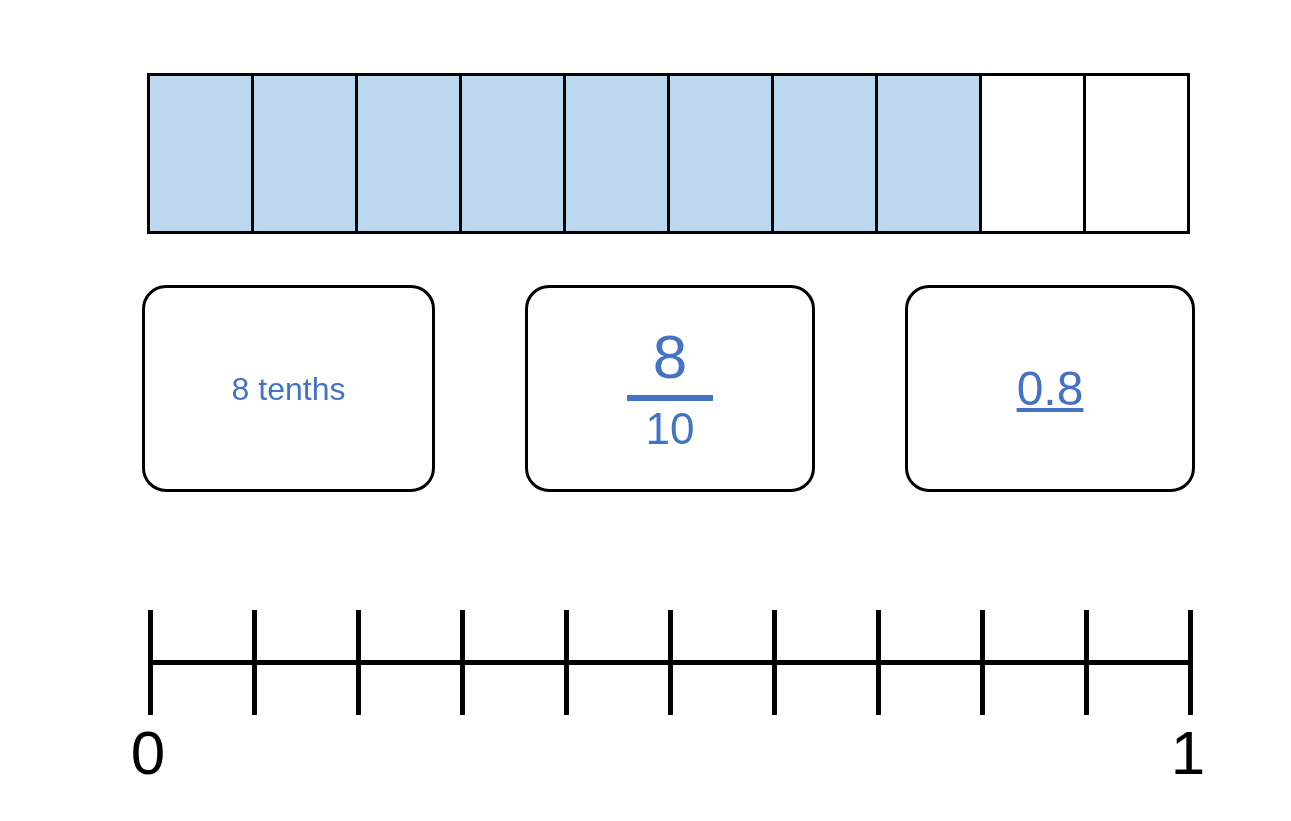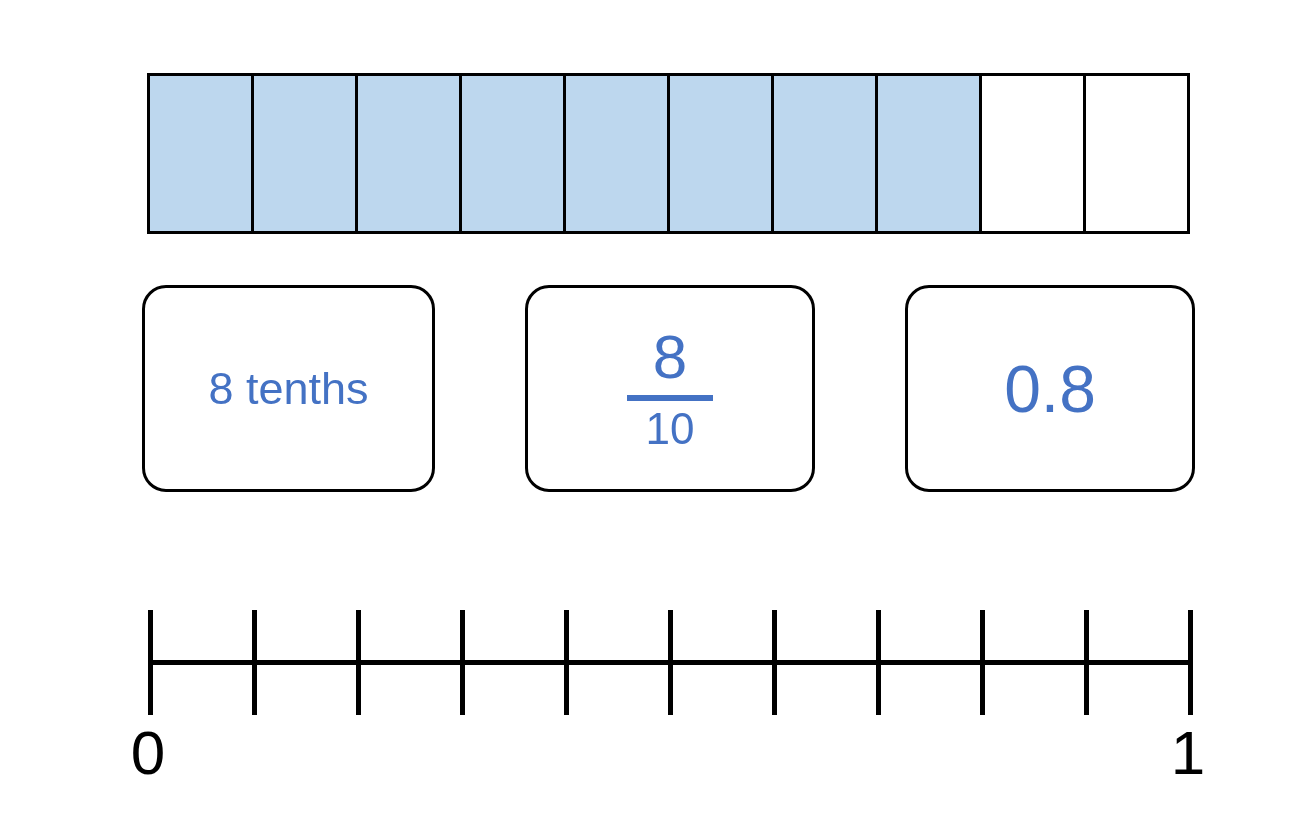--- a/index.html
+++ b/index.html
@@ -65,27 +65,28 @@
     height: 207px;
   }
   #card-decimal {
     left: 905px;
     top: 285px;
     width: 290px;
     height: 207px;
   }
 
   .card-text {
-    font-size: 45px;
+    font-size: 32px;
     line-height: 1;
     color: #4472c4;
     white-space: nowrap;
   }
   .card-text.big {
-    font-size: 66px;
+    font-size: 48px;
+    text-decoration: underline;
   }
 
   
   .fraction {
     display: flex;
     flex-direction: column;
     align-items: center;
     color: #4472c4;
     line-height: 1;
   }

